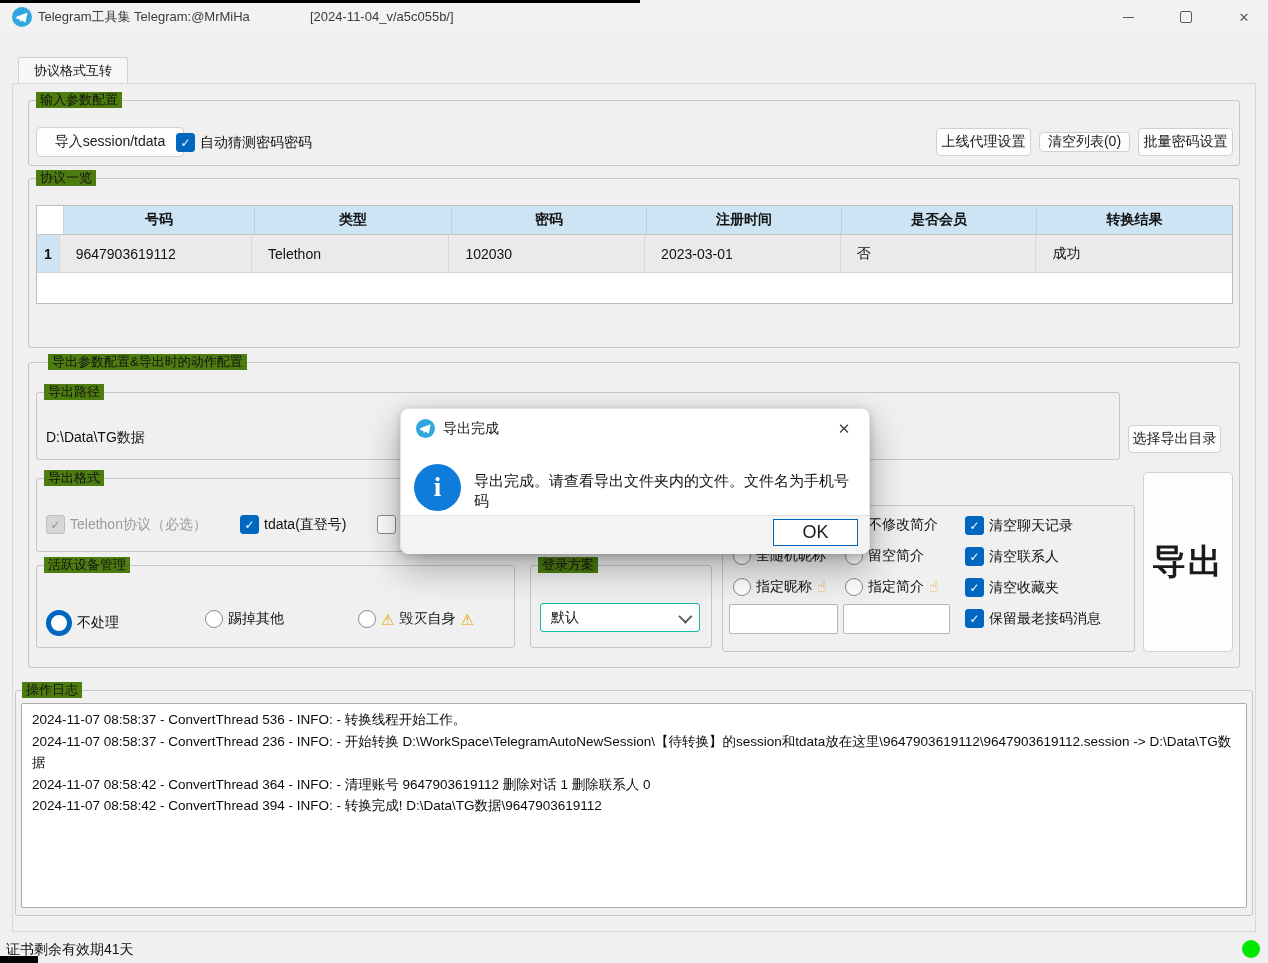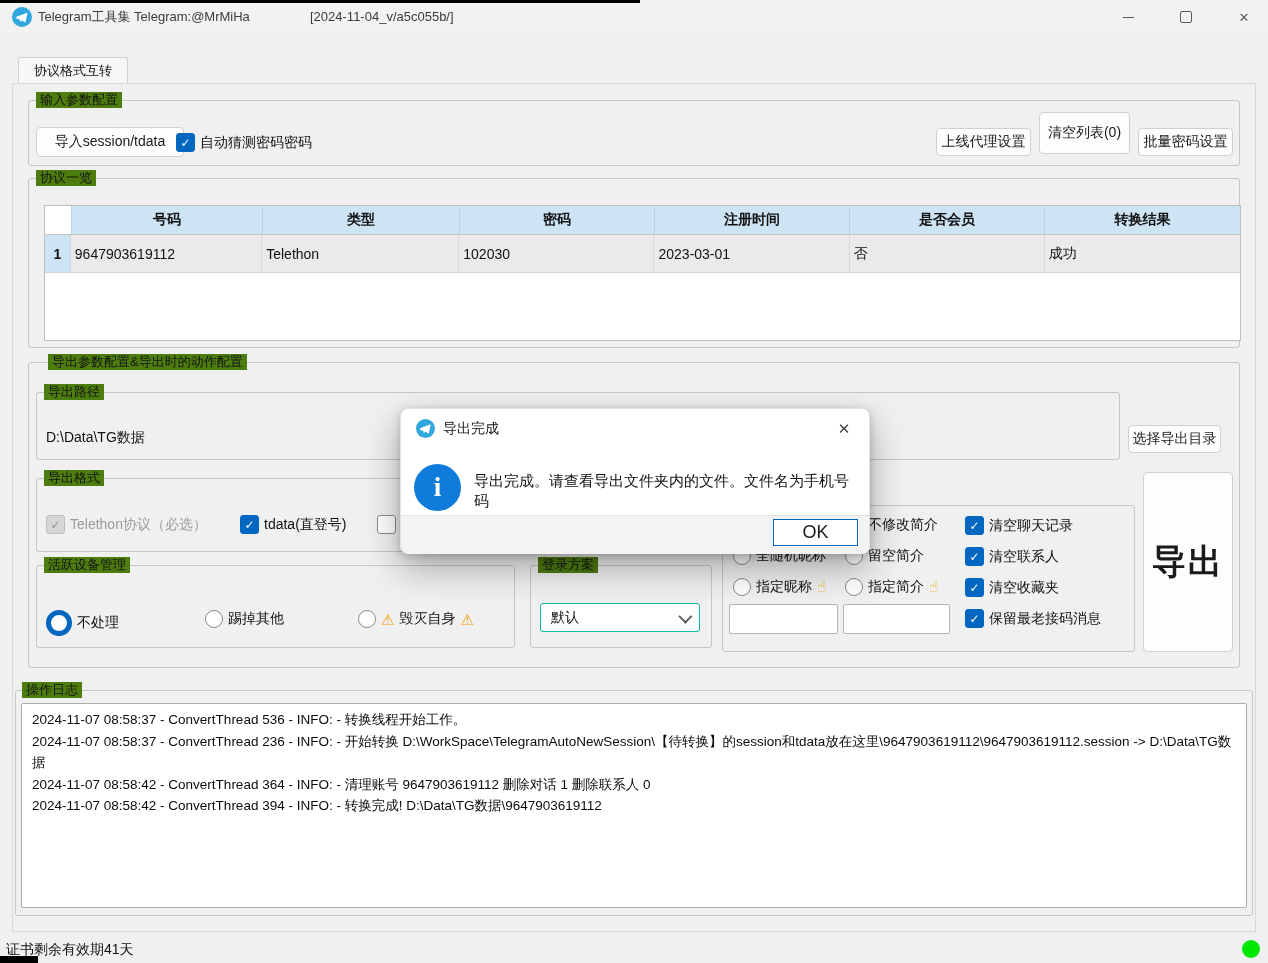--- a/index.html
+++ b/index.html
@@ -35,21 +35,21 @@
   .radio.sel{border:5px solid #0067c0}
   .opt{display:flex;align-items:center;gap:5px;font-size:14px;white-space:nowrap}
   .opt .dim{color:#9b9b9b}
   .ptr{color:#f0b13c;font-size:16px;line-height:1}
   .warn{color:#f0a30a;font-size:15px;line-height:1}
   
   .tablebox{border:1px solid #bdbdbd;background:#fff}
   .trow{display:flex}
   .hcell{background:#cde4f5;font-weight:bold;font-size:14px;display:flex;align-items:center;justify-content:center;
          border-right:1px solid #bcd2e2;border-bottom:1px solid #c4c4c4;height:28px}
-  .dcell{background:#eaeaea;font-size:14px;display:flex;align-items:center;padding:0 4px;
+  .dcell{background:#eaeaea;font-size:14px;display:flex;align-items:center;padding:0 16px;
          border-right:1px solid #d6d6d6;border-bottom:1px solid #d6d6d6;height:37px}
   .numcell{justify-content:center;padding:0;font-weight:bold;background:#cde4f5}
   
   .tinput{background:#fff;border:1px solid #b5b5b5;border-radius:2px;font-size:14px;padding:0 6px;outline:none}
   .selectbox{background:#fff;border:1px solid #14b8a6;border-radius:3px;font-size:14px;display:flex;
              align-items:center;padding:0 10px;justify-content:space-between}
   .chev{width:8px;height:8px;border-right:2px solid #5f5f5f;border-bottom:2px solid #5f5f5f;
         transform:rotate(45deg) translateY(-2px)}
   
   .logbox{background:#fff;border:1px solid #ababab;border-radius:2px;font-size:13.5px;line-height:21.5px;
@@ -105,31 +105,31 @@
   </div>
 
 <div class="abs opt" style="left:176px;top:133px">
   <div class="cb checked"></div>
   <span>自动猜测密码密码</span>
 </div>
 
 <div class="abs btn" style="left:936px;top:128px;width:95px;height:28px">
     <span>上线代理设置</span>
   </div>
-<div class="abs btn" style="left:1039px;top:112px;width:91px;height:42px">
+<div class="abs btn" style="left:1039px;top:132px;width:91px;height:20px">
     <span>清空列表(0)</span>
   </div>
 <div class="abs btn" style="left:1138px;top:128px;width:95px;height:28px">
     <span>批量密码设置</span>
   </div>
 
 <div class="abs group" style="left:28px;top:178px;width:1212px;height:170px"></div>
 <div class="abs glabel" style="left:36px;top:170px">协议一览</div>
 
-<div class="abs tablebox" style="left:44px;top:205px;width:1197px;height:136px">
+<div class="abs tablebox" style="left:36px;top:205px;width:1197px;height:99px">
   <div class="trow">
     <div class="hcell" style="width:26px;background:#fff"></div>
     <div class="hcell" style="width:191px">号码</div>
     <div class="hcell" style="width:197px">类型</div>
     <div class="hcell" style="width:195px">密码</div>
     <div class="hcell" style="width:195px">注册时间</div>
     <div class="hcell" style="width:195px">是否会员</div>
     <div class="hcell" style="width:196px;border-right:none">转换结果</div>
   </div>
   <div class="trow">

